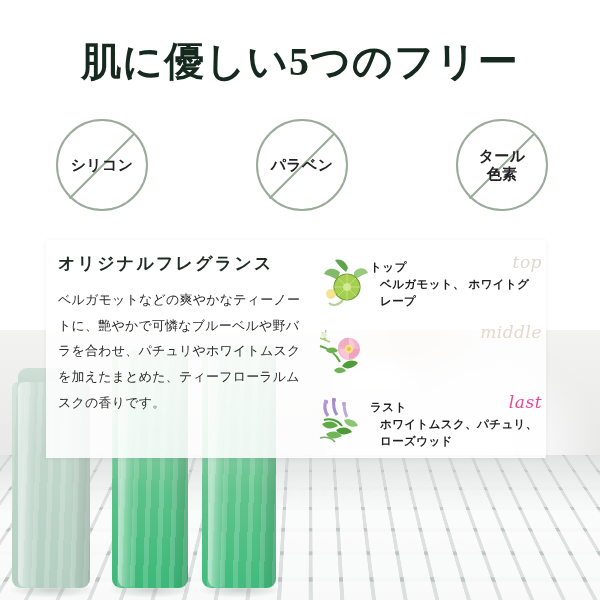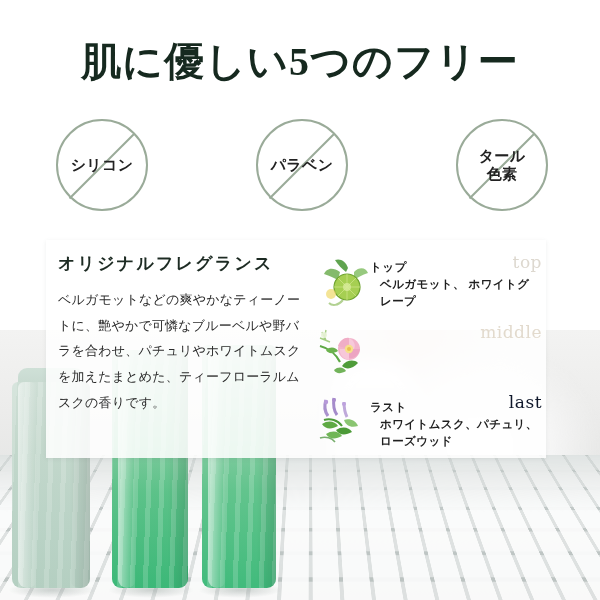--- a/index.html
+++ b/index.html
@@ -93,24 +93,24 @@
   .panel-body{font-size:13px;line-height:1.98;color:#2b2b2b;letter-spacing:.2px;}
 
   .notes{position:absolute;left:272px;top:14px;width:222px;}
   .note{position:relative;display:flex;align-items:flex-end;margin-bottom:14px;min-height:56px;}
   .note-ill{width:52px;flex:0 0 52px;height:54px;position:relative;}
   .note-txt{flex:1;padding-top:2px;}
   .note-label{font-size:11.5px;font-weight:700;color:#1f1f1f;letter-spacing:.6px;line-height:1.45;}
   .note-items{font-size:11.5px;font-weight:700;color:#1f1f1f;letter-spacing:.4px;
     line-height:1.5;padding-left:10px;}
   .note-script{position:absolute;right:-2px;top:-2px;
-    font-family:"DejaVu Serif",serif;font-size:17px;
+    font-family:"DejaVu Serif",serif;font-style:italic;font-size:17px;
     color:#ddd8cf;letter-spacing:.5px;}
   .note-script.s-mid{color:#e2dacd;}
-  .note-script.s-last{color:#0f172a;}
+  .note-script.s-last{color:#ec4899;}
 
   svg{display:block;overflow:visible;}
 </style>
 </head>
 <body>
 
 <div id="stage">
 
   <div class="photo">
     <div class="photo-wall"></div>

